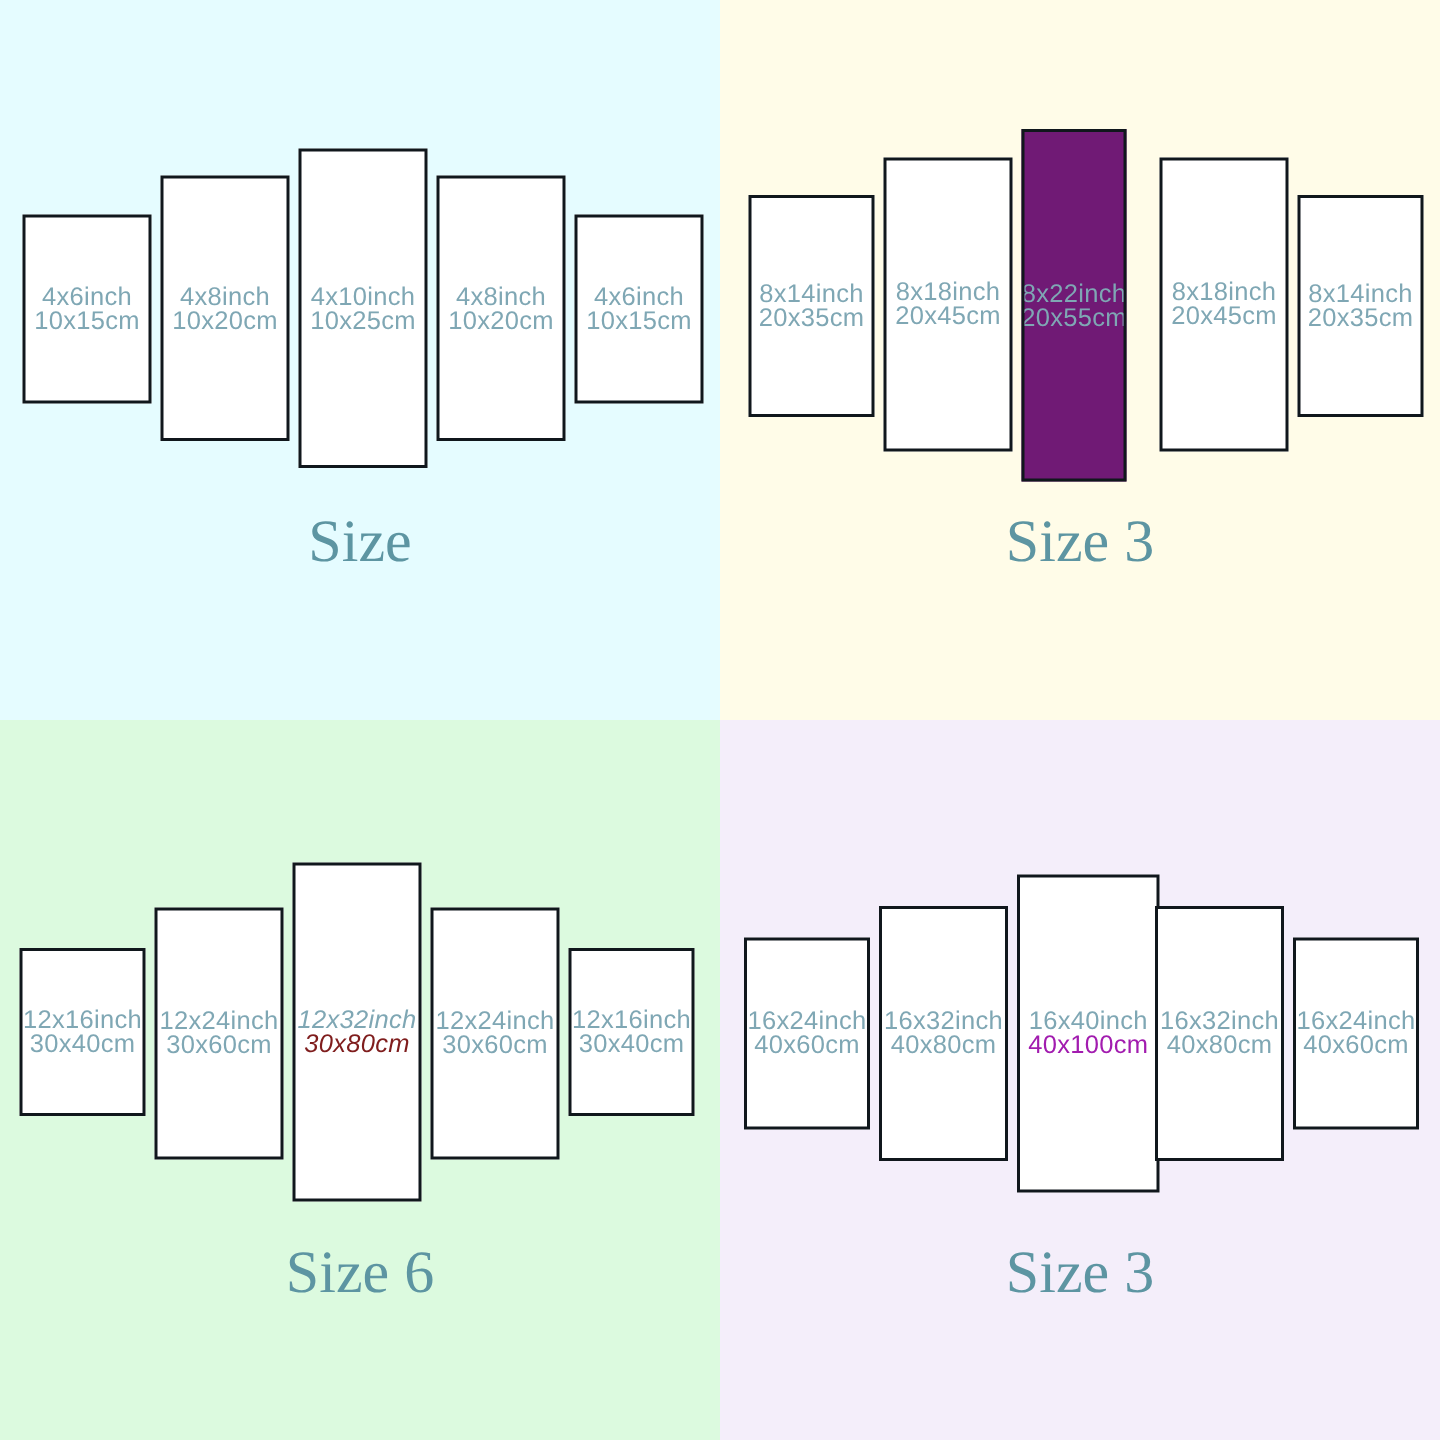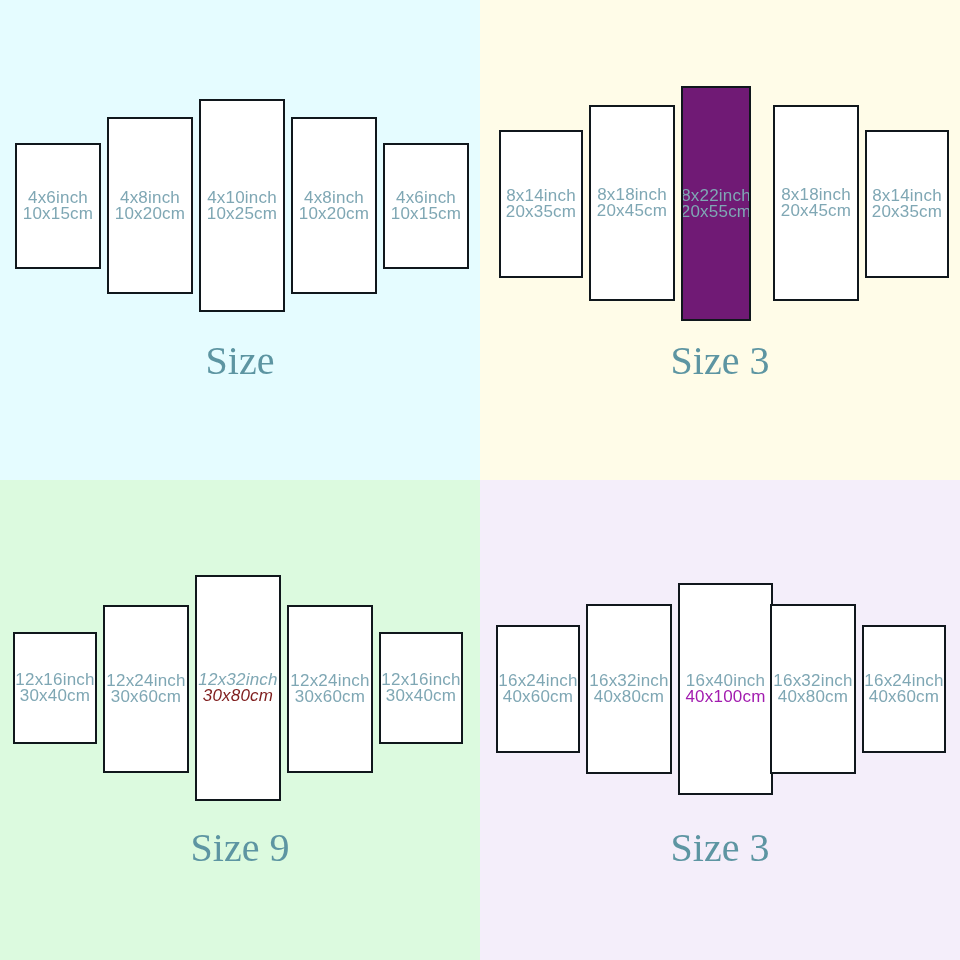--- a/index.html
+++ b/index.html
@@ -140,21 +140,21 @@
         </div>
         <div class="panel" style="left: 287px; top: 125px; width: 86px; height: 168px; border-color: rgb(16, 23, 28); background: rgb(255, 255, 255);">
           <div class="panel-label" style="color: rgb(127, 167, 180);">12x24inch</div>
           <div class="panel-label" style="color: rgb(127, 167, 180);">30x60cm</div>
         </div>
         <div class="panel" style="left: 379px; top: 152px; width: 84px; height: 112px; border-color: rgb(16, 23, 28); background: rgb(255, 255, 255);">
           <div class="panel-label" style="color: rgb(127, 167, 180);">12x16inch</div>
           <div class="panel-label" style="color: rgb(127, 167, 180);">30x40cm</div>
         </div>
       </div>
-      <div class="size-title" style="top: 345px; color: rgb(93, 149, 162);">Size 9</div>
+      <div class="size-title" style="top: 345px; color: rgb(93, 149, 162);">Size 6</div>
     </div>
     <div class="quadrant" style="background: rgb(244, 238, 250);">
       <div class="panel-group">
         <div class="panel" style="left: 16px; top: 145px; width: 84px; height: 128px; border-color: rgb(16, 23, 28); background: rgb(255, 255, 255);">
           <div class="panel-label" style="color: rgb(127, 167, 180);">16x24inch</div>
           <div class="panel-label" style="color: rgb(127, 167, 180);">40x60cm</div>
         </div>
         <div class="panel" style="left: 106px; top: 124px; width: 86px; height: 170px; border-color: rgb(16, 23, 28); background: rgb(255, 255, 255);">
           <div class="panel-label" style="color: rgb(127, 167, 180);">16x32inch</div>
           <div class="panel-label" style="color: rgb(127, 167, 180);">40x80cm</div>

